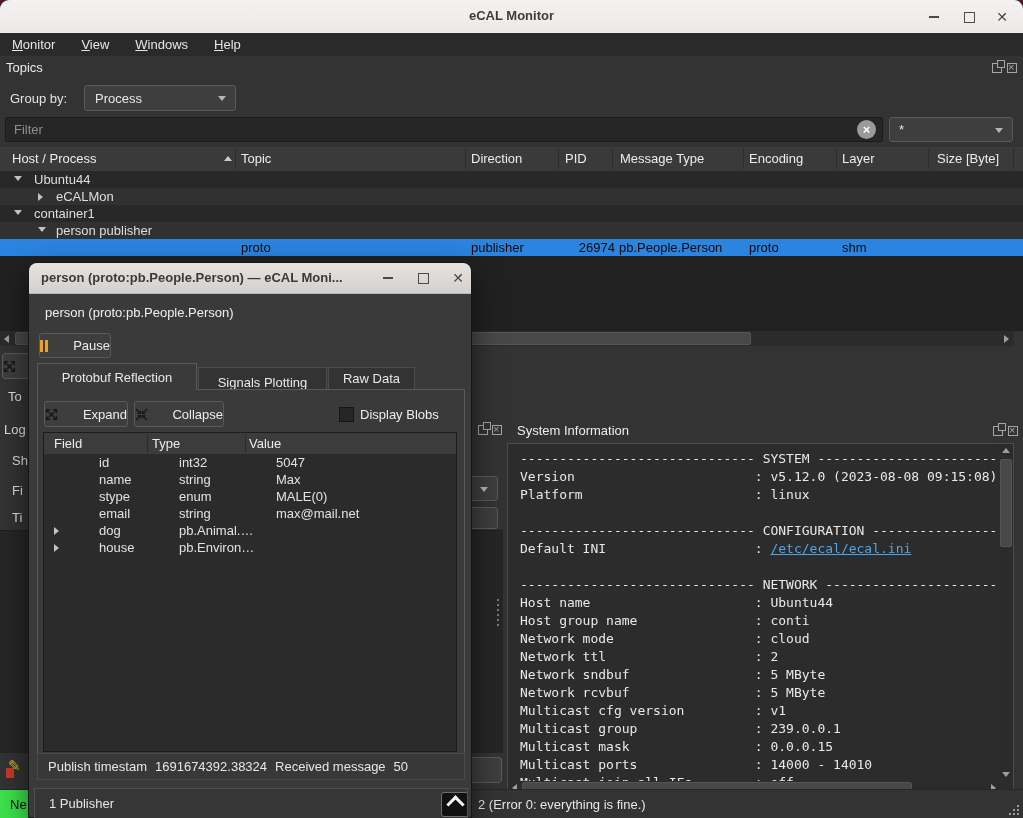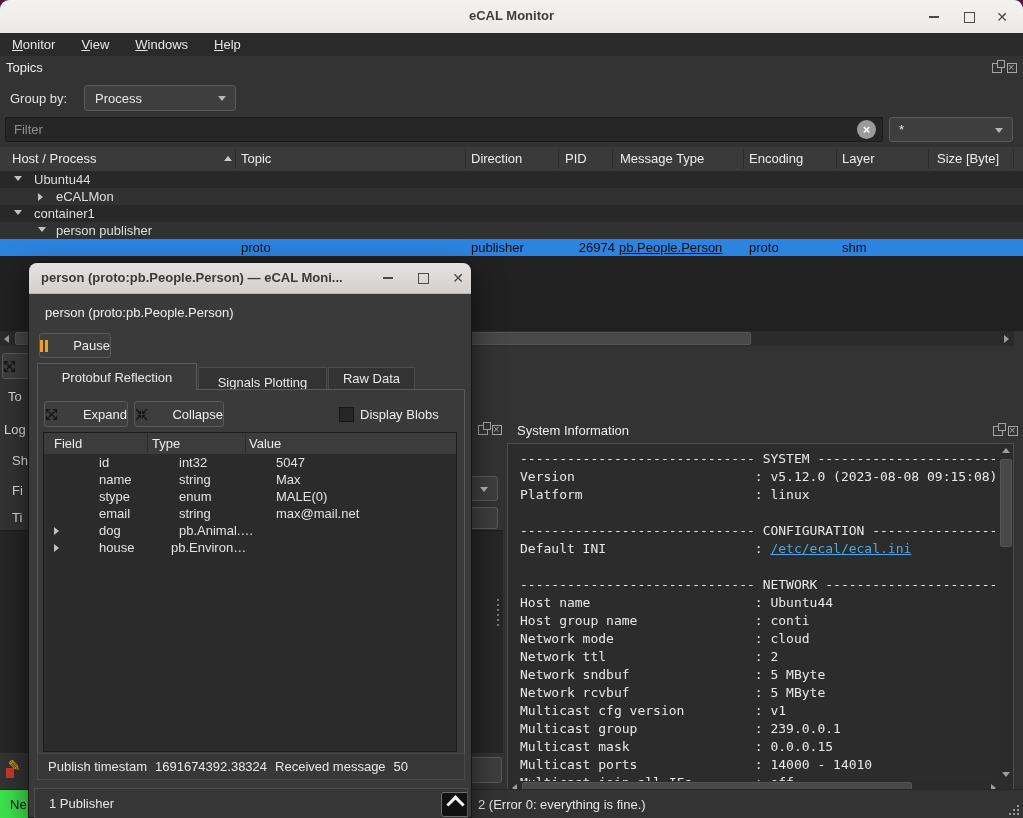--- a/index.html
+++ b/index.html
@@ -33,21 +33,21 @@
   #topics-header{left:0;top:147px;width:1023px;height:24px;background:#3a3a3a;border-bottom:1px solid #232323;}
   .th{position:absolute;top:4px;color:#ececec;}
   .th-div{position:absolute;top:2px;height:20px;width:1px;background:#2c2c2c;}
   .sort-up{position:absolute;width:0;height:0;border-left:4px solid transparent;border-right:4px solid transparent;border-bottom:5px solid #cccccc;}
   .tree-row{position:absolute;left:0;width:1023px;height:17px;}
   .tree-row .lbl{position:absolute;top:1px;color:#dedede;}
   .tri-right{position:absolute;width:0;height:0;border-top:4px solid transparent;border-bottom:4px solid transparent;border-left:5px solid #c2c2c2;}
   .tri-down{position:absolute;width:0;height:0;border-left:4px solid transparent;border-right:4px solid transparent;border-top:5px solid #c2c2c2;}
   .row-sel{background:#2b84e0;}
   .row-sel .cell{position:absolute;top:1px;color:#0b0b0b;}
-  .c-topic{left:241px;} .c-dir{left:471px;} .c-pid{left:558px;width:57px;text-align:right;} .c-mtype{left:619px;text-decoration:underline;} .c-enc{left:749px;} .c-layer{left:842px;}
+  .c-topic{left:241px;} .c-dir{left:471px;} .c-pid{left:558px;width:57px;text-align:right;} .c-mtype{left:619px;} .c-enc{left:749px;} .c-layer{left:842px;}
   
   .sb-track{background:#2b2b2b;}
   .sb-thumb{position:absolute;background:#484848;border:1px solid #555;border-radius:2px;box-sizing:border-box;}
   .sb-btn{position:absolute;display:flex;align-items:center;justify-content:center;background:#2b2b2b;}
   .tri-l{width:0;height:0;border-top:4px solid transparent;border-bottom:4px solid transparent;border-right:5px solid #9e9e9e;}
   .tri-r{width:0;height:0;border-top:4px solid transparent;border-bottom:4px solid transparent;border-left:5px solid #9e9e9e;}
   .tri-u{width:0;height:0;border-left:4px solid transparent;border-right:4px solid transparent;border-bottom:5px solid #9e9e9e;}
   .tri-d{width:0;height:0;border-left:4px solid transparent;border-right:4px solid transparent;border-top:5px solid #9e9e9e;}
   
   #sysinfo-body{left:507px;top:443px;width:507px;height:352px;background:#2c2c2c;border:1px solid #4d4d4d;box-sizing:border-box;overflow:hidden;}
@@ -401,21 +401,21 @@
             </div>
             <div class="dlg-row" style="top: 89px;">
               <span class="tri-right" style="left: 10px; top: 5px;"></span>
               <span style="left: 28px;">dog</span>
               <span style="left: 108px;">pb.Animal.…</span>
               <span style="left: 205px;"></span>
             </div>
             <div class="dlg-row" style="top: 106px;">
               <span class="tri-right" style="left: 10px; top: 5px;"></span>
               <span style="left: 28px;">house</span>
-              <span style="left: 100px;">pb.Environ…</span>
+              <span style="left: 108px;">pb.Environ…</span>
               <span style="left: 205px;"></span>
             </div>
           </div>
       </div>
 
       <div class="abs statusish" style="left:8px;top:490px;width:428px;height:27px;padding-left:10px;gap:8px;">
         <span>Publish timestam</span>
         <span>1691674392.38324</span>
         <span>Received message</span>
         <span>50</span>

